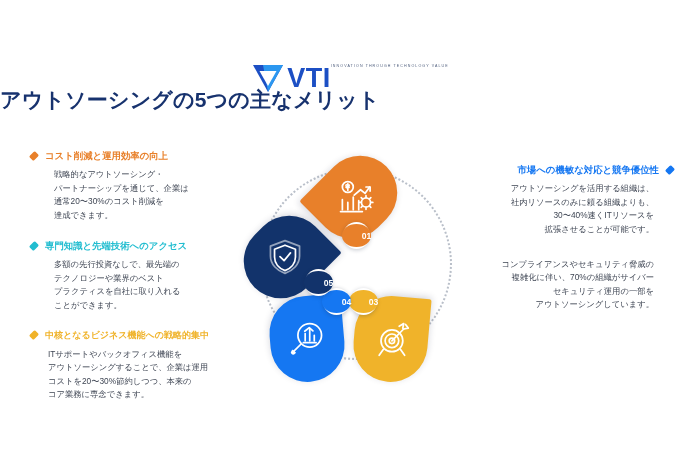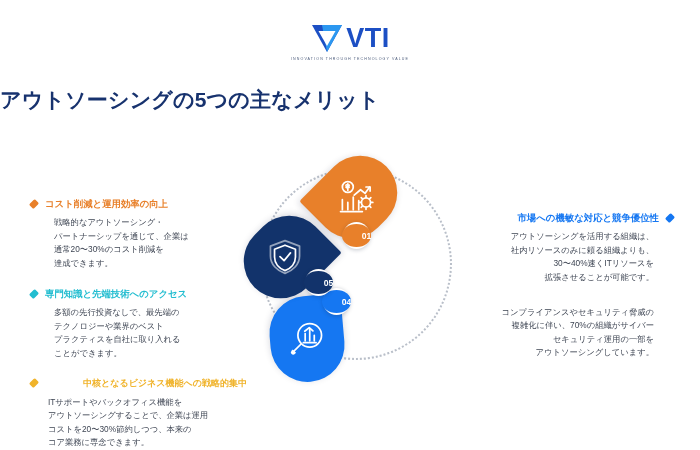--- a/index.html
+++ b/index.html
@@ -20,22 +20,22 @@
     position: absolute;
     top: 22px;
     left: 0;
     width: 700px;
     display: flex;
     justify-content: center;
     align-items: flex-start;
   }
   .logo-wrap {
     display: flex;
-    flex-direction: column;
-    align-items: center;
+    flex-direction: row;
+    margin-top: 40px;
   }
   .logo-row {
     display: flex;
     align-items: center;
     gap: 2px;
   }
   .logo-mark {
     width: 34px;
     height: 32px;
     display: block;
@@ -71,21 +71,21 @@
   }
 
   
   .col {
     position: absolute;
     width: 226px;
   }
   .col-left  { left: 30px; }
   .col-right { right: 26px; text-align: right; }
 
-  .block { margin-bottom: 14px; margin-top: 48px; }
+  .block { margin-bottom: 14px; }
 
   .block-head {
     display: flex;
     align-items: center;
     gap: 7px;
     font-size: 9.4px;
     font-weight: 700;
     line-height: 1.2;
     white-space: nowrap;
   }
@@ -233,21 +233,21 @@
     </div>
     <div class="block-body">多額の先行投資なしで、最先端の
 テクノロジーや業界のベスト
 プラクティスを自社に取り入れる
 ことができます。</div>
   </div>
 
   <div class="block" style="margin-top:18px;">
     <div class="block-head">
       <span class="diamond" style="background:#F0B32A;"></span>
-      <span style="color:#F0B32A;font-size:9px;margin-left:38px;">中核となるビジネス機能への戦略的集中</span>
+      <span style="color:#F0B32A;font-size:9px;">中核となるビジネス機能への戦略的集中</span>
     </div>
     <div class="block-body" style="padding-left:18px;">ITサポートやバックオフィス機能を
 アウトソーシングすることで、企業は運用
 コストを20〜30%節約しつつ、本来の
 コア業務に専念できます。</div>
   </div>
 
 </div>
 
 <div class="col col-right" style="top:164px;">
@@ -289,20 +289,37 @@
         <circle cx="33" cy="28" r="5"></circle>
         <path d="M33 20.5v2M33 33.5v2M25.5 28h2M38.5 28h2M27.7 22.7l1.4 1.4M36.9 31.9l1.4 1.4M38.3 22.7l-1.4 1.4M29.1 31.9l-1.4 1.4"></path>
       </svg>
     </div>
     <div class="badge">
       <div class="badge-inner" style="background:#E8802A;">01</div>
     </div>
   </div>
 
 
+  <div class="node" id="node-3">
+    <div class="shield" style="background:#F0B32A;"></div>
+    <div class="shield-icon">
+      <svg class="nd-icon" viewBox="0 0 44 44" fill="none" stroke="#fff" stroke-width="1.9" stroke-linecap="round" stroke-linejoin="round">
+        <circle cx="23" cy="24" r="12"></circle>
+        <circle cx="23" cy="24" r="7.5"></circle>
+        <circle cx="23" cy="24" r="3"></circle>
+        <path d="M23 24L36 11"></path>
+        <path d="M31 8l5-3-1 5"></path>
+        <path d="M36 11l5-1-3-4"></path>
+        <path d="M13.5 33.5L9 40M32.5 33.5L37 40"></path>
+      </svg>
+    </div>
+    <div class="badge">
+      <div class="badge-inner" style="background:#F0B32A;">03</div>
+    </div>
+  </div>
 
   <div class="node" id="node-4">
     <div class="shield" style="background:#1577F2;"></div>
     <div class="shield-icon">
       <svg class="nd-icon" viewBox="0 0 44 44" fill="none" stroke="#fff" stroke-width="1.9" stroke-linecap="round" stroke-linejoin="round">
         <circle cx="25" cy="18" r="13"></circle>
         <path d="M15.5 27.5L6 37"></path>
         <path d="M5 38.5a2.6 2.6 0 003.6 0l1.4-1.4-3.6-3.6-1.4 1.4a2.6 2.6 0 000 3.6z" fill="#fff" stroke="none"></path>
         <path d="M20 24V16M25 24V11M30 24V18"></path>
         <path d="M18 26h14"></path>

